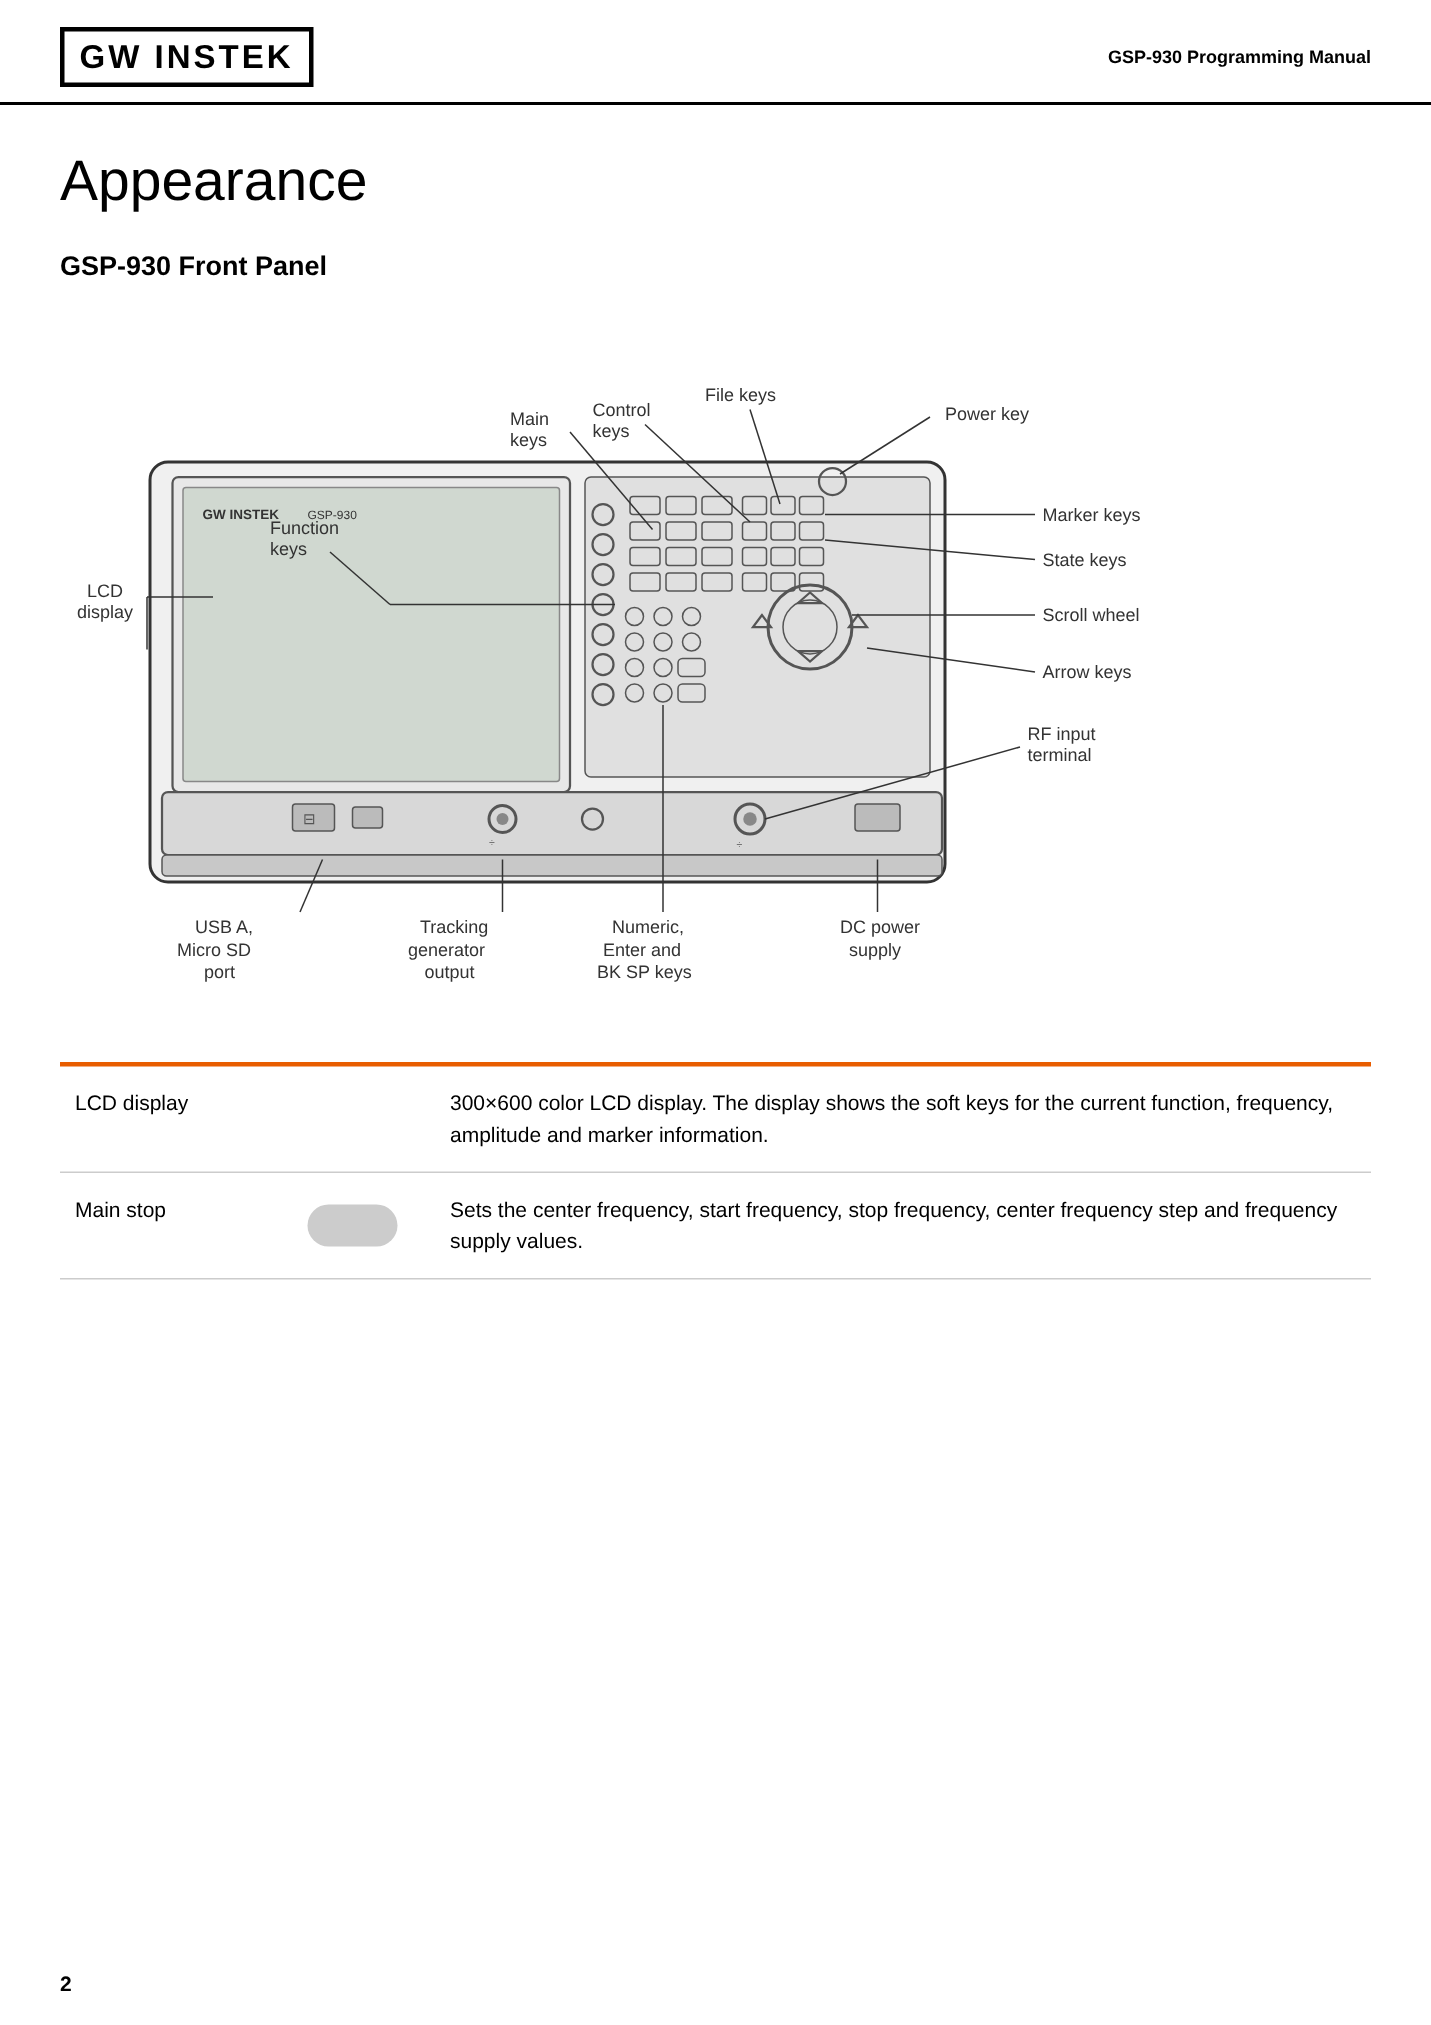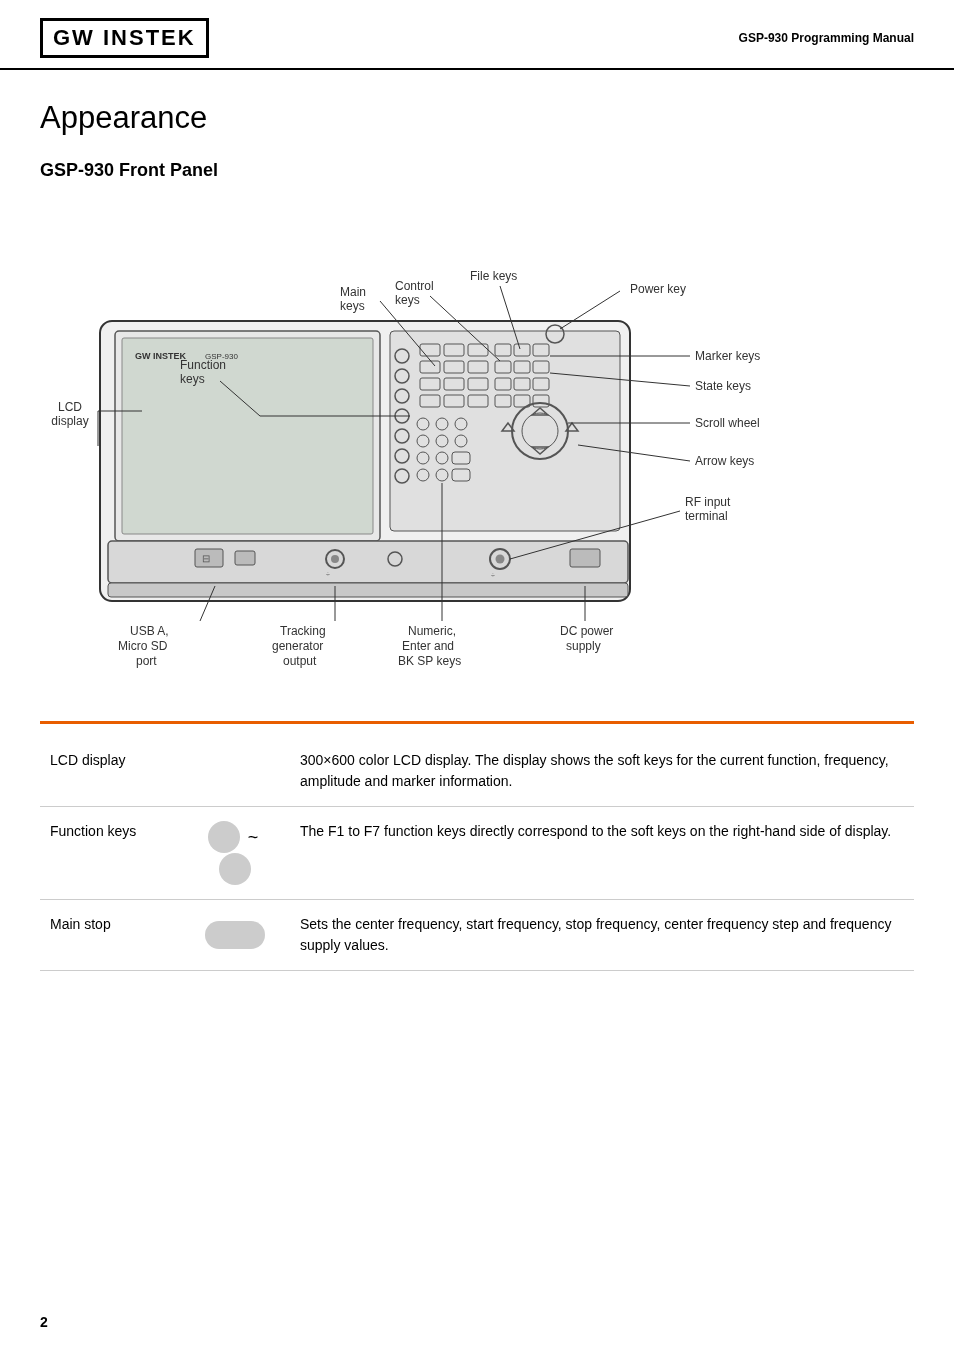--- a/index.html
+++ b/index.html
@@ -32,30 +32,29 @@
       font-size: 12px;
       font-weight: bold;
     }
 
     
     .content {
       padding: 30px 40px 20px 40px;
     }
 
     .page-title {
-      font-size: 31px;
+      font-size: 38px;
       font-weight: 300;
       margin-bottom: 24px;
       font-family: 'Arial', sans-serif;
     }
 
     .section-title {
       font-size: 18px;
       font-weight: bold;
-      margin-bottom: 20px;
     }
 
     
     .diagram-container {
       position: relative;
       margin-bottom: 10px;
       height: 510px;
     }
 
     .diagram-svg {
@@ -71,21 +70,21 @@
       height: 3px;
       background: #e85d00;
       margin: 8px 0 0 0;
       width: 100%;
     }
 
     
     .info-table {
       width: 100%;
       border-collapse: collapse;
-      margin-top: 12px;
+      margin-top: 0;
     }
     .info-table tr {
       border-bottom: 1px solid #ccc;
     }
     .info-table td {
       padding: 14px 10px;
       vertical-align: top;
       font-size: 14px;
       line-height: 1.5;
     }
@@ -319,29 +318,20 @@
   </div>
 
   <div class="orange-divider"></div>
 
   <table class="info-table">
     <tbody>
       <tr>
         <td>LCD display</td>
         <td></td>
         <td>300×600 color LCD display. The display shows the soft keys for the current function, frequency, amplitude and marker information.</td>
-      </tr>
-      <tr>
-        <td>Function keys</td>
-        <td>
-          <span class="key-circle"></span>
-          <span class="key-tilde">~</span>
-          <span class="key-circle"></span>
-        </td>
-        <td>The F1 to F7 function keys directly correspond to the soft keys on the right-hand side of display.</td>
       </tr>
       <tr>
         <td>Main stop</td>
         <td>
           <span class="key-rounded"></span>
         </td>
         <td>Sets the center frequency, start frequency, stop frequency, center frequency step and frequency supply values.</td>
       </tr>
     </tbody>
   </table>

